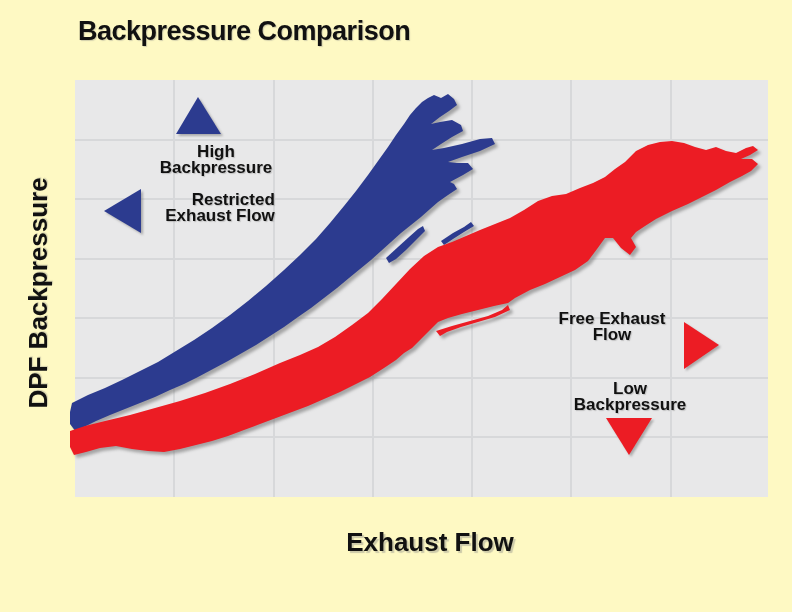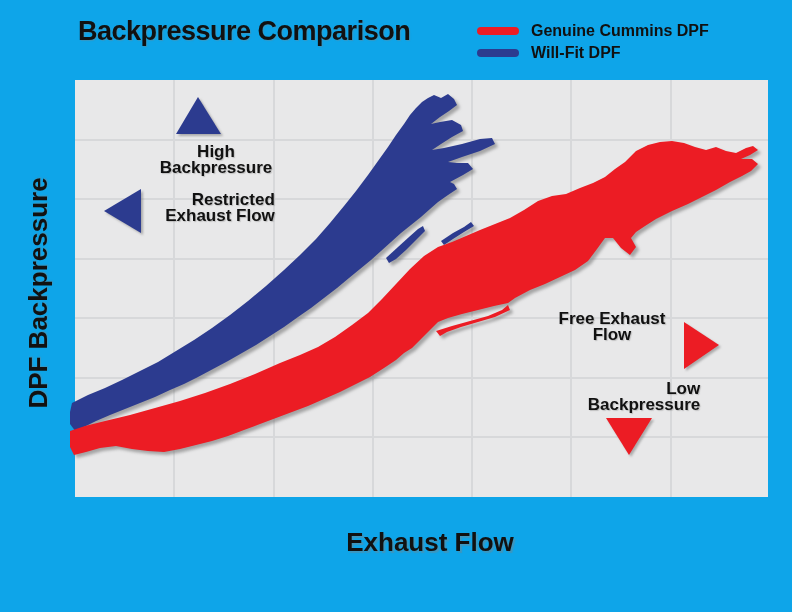--- a/index.html
+++ b/index.html
@@ -1,17 +1,17 @@
 <!DOCTYPE html>
 <html><head>
 <meta charset="utf-8">
 <style>
   html,body{margin:0;padding:0;background:#ffffff;}
   body{font-family:"Liberation Sans","DejaVu Sans",sans-serif;color:#111;}
-  .figure{position:relative;width:792px;height:612px;background:#0ea5e9;overflow:hidden;}
+  .figure{position:relative;width:792px;height:612px;background:#fef9c3;overflow:hidden;}
   .title{position:absolute;left:78px;top:16px;font-size:27px;font-weight:700;letter-spacing:-0.5px;
          text-shadow:1px 1px 1px rgba(130,130,130,0.35);white-space:nowrap;}
   .legend{position:absolute;left:477px;top:20px;}
   .legend-row{display:flex;align-items:center;height:22px;}
   .legend-swatch{width:42px;height:8px;border-radius:4px;margin-right:12px;flex:0 0 auto;}
   .legend-label{font-size:16px;font-weight:700;white-space:nowrap;}
   .plot-area{position:absolute;left:75px;top:80px;width:693px;height:417px;background:#E8E8E9;}
   .overlay-svg{position:absolute;left:0;top:0;width:792px;height:612px;pointer-events:none;}
   .axis-label-y{position:absolute;left:38px;top:293px;transform:translate(-50%,-50%) rotate(-90deg);
     font-size:26px;font-weight:700;white-space:nowrap;text-shadow:1px 1px 1px rgba(130,130,130,0.35);}
@@ -23,30 +23,20 @@
   .blob{filter:drop-shadow(3px 3px 1.5px rgba(110,110,110,0.55));}
   .tri{filter:drop-shadow(2px 2px 1px rgba(110,110,110,0.5));}
 </style>
 </head>
 <body>
 
 <div class="figure">
 
   <div class="title">Backpressure Comparison</div>
 
-  <div class="legend">
-    <div class="legend-row">
-      <div class="legend-swatch" style="background: rgb(236, 28, 36);"></div>
-      <div class="legend-label">Genuine Cummins DPF</div>
-    </div>
-    <div class="legend-row">
-      <div class="legend-swatch" style="background: rgb(44, 59, 143);"></div>
-      <div class="legend-label">Will-Fit DPF</div>
-    </div>
-  </div>
 
   <div class="plot-area" style="background: rgb(232, 232, 233);"></div>
 
   <svg class="overlay-svg" viewBox="0 0 792 612" xmlns="http://www.w3.org/2000/svg">
 
     <g stroke="#D7D8DA" stroke-width="2">
       <line x1="174" y1="80" x2="174" y2="497"></line>
       <line x1="274" y1="80" x2="274" y2="497"></line>
       <line x1="373" y1="80" x2="373" y2="497"></line>
       <line x1="472" y1="80" x2="472" y2="497"></line>
@@ -108,21 +98,21 @@
   <div class="annot" style="left:220px;top:208px;text-align:right;">
     <div>Restricted</div>
     <div>Exhaust Flow</div>
   </div>
 
   <div class="annot" style="left:612px;top:327px;">
     <div>Free Exhaust</div>
     <div>Flow</div>
   </div>
 
-  <div class="annot" style="left:644px;top:397px;text-align:right;">
+  <div class="annot" style="left:630px;top:397px;">
     <div>Low</div>
     <div>Backpressure</div>
   </div>
 
   <div class="axis-label-y">DPF Backpressure</div>
   <div class="axis-label-x">Exhaust Flow</div>
 
 </div>
 
 </body></html>

